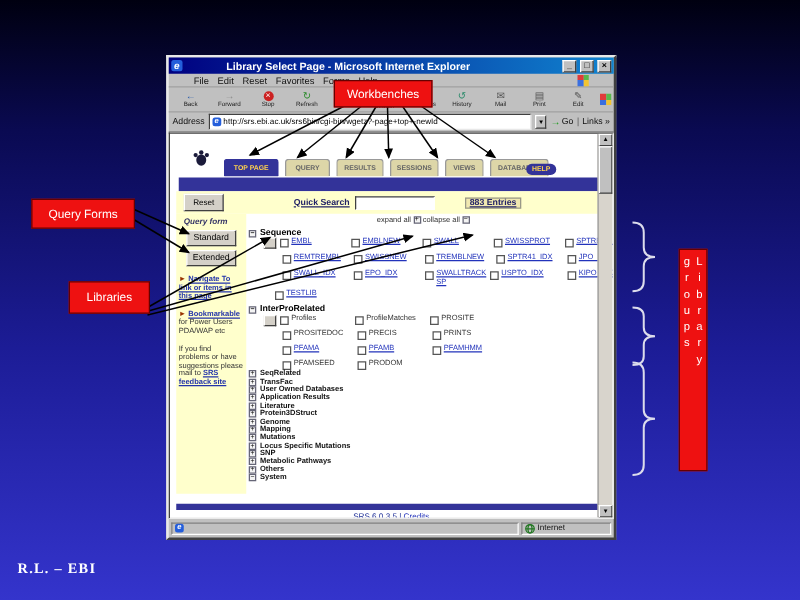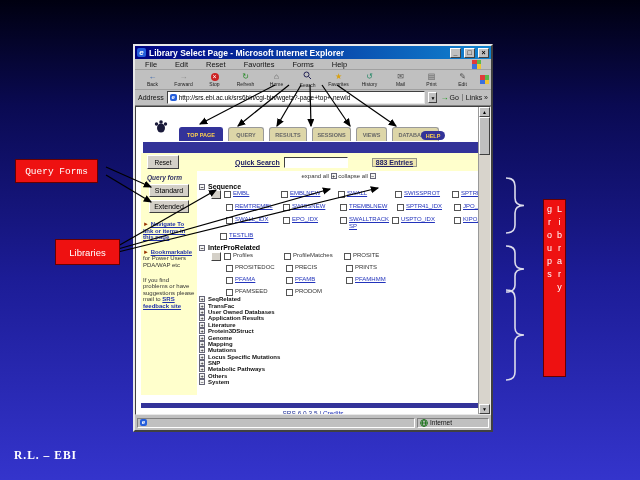--- a/index.html
+++ b/index.html
@@ -3,25 +3,25 @@
 <meta charset="utf-8">
 <style>
   html,body{margin:0;padding:0;}
   .stage{position:relative;width:640px;height:480px;overflow:hidden;
     font-family:"Liberation Sans",sans-serif;
     background:linear-gradient(180deg,#000010 0%,#0a0a52 22%,#1c1c96 58%,#3434cc 100%);}
   
   .win{position:absolute;left:133px;top:44px;width:360px;height:388px;background:#c0c0c0;
     border:2px solid;border-color:#e8e8e8 #404040 #404040 #e8e8e8;display:flex;flex-direction:column;box-sizing:border-box;}
   .titlebar{height:13px;background:linear-gradient(90deg,#000080,#1084d0);display:flex;align-items:center;padding:0 2px;gap:3px;}
-  .titlebar .ttl{color:#fff;font-size:8.5px;font-weight:bold;flex:1;white-space:nowrap;overflow:hidden;}
+  .titlebar .ttl{color:#fff;font-size:8.5px;font-weight:bold;flex:1;white-space:nowrap;overflow:hidden;margin-left:32px;}
   .ie-e{color:#fff;background:#245edb;font-size:8px;font-weight:bold;font-style:italic;width:9px;height:9px;line-height:9px;text-align:center;border-radius:2px;}
   .wbtn{width:11px;height:10px;background:#c0c0c0;border:1px solid;border-color:#fff #404040 #404040 #fff;
     font-size:7px;line-height:8px;text-align:center;color:#000;box-sizing:border-box;font-weight:bold;}
-  .menubar{height:10px;display:flex;align-items:center;gap:18px;padding:0 10px;border-bottom:1px solid #a0a0a0;}
+  .menubar{height:10px;display:flex;align-items:center;gap:7px;padding:0 20px;border-bottom:1px solid #a0a0a0;}
   .menubar span{font-size:7.5px;color:#111;}
   .flag{width:9px;height:9px;display:grid;grid-template-columns:1fr 1fr;margin-left:auto;}
   .flag i{display:block;}
   .toolbar{height:19px;display:flex;align-items:center;padding:0 2px;border-bottom:1px solid #a0a0a0;}
   .tbtn{width:31px;height:18px;display:flex;flex-direction:column;align-items:center;justify-content:center;}
   .tico{font-size:8px;line-height:8px;}
   .tico.stop{color:#fff;background:#cc2222;border-radius:50%;width:8px;height:8px;line-height:8px;text-align:center;font-size:7px;}
   .tlbl{font-size:5px;color:#222;}
   .addrbar{height:15px;display:flex;align-items:center;gap:3px;padding:0 3px;border-bottom:1px solid #808080;}
   .addrlbl{font-size:7px;color:#111;}
@@ -80,22 +80,22 @@
   .sthumb{position:absolute;left:0;top:10px;width:11px;height:38px;background:#c0c0c0;border:1px solid;border-color:#fff #404040 #404040 #fff;box-sizing:border-box;}
   .statusbar{height:13px;display:flex;align-items:center;gap:2px;padding:1px 2px;}
   .spanel{height:10px;border:1px solid;border-color:#808080 #fff #fff #808080;display:flex;align-items:center;gap:2px;padding:0 2px;box-sizing:border-box;}
   .spanel.left{flex:1;}
   .spanel.right{width:72px;}
   .stxt{font-size:6.5px;color:#111;}
   
   .redlbl{position:absolute;background:#ee1111;border:1px solid #660000;color:#fff;
     display:flex;align-items:center;justify-content:center;z-index:60;font-size:9.5px;}
   .lbl-work{left:267px;top:64px;width:77px;height:20px;}
-  .lbl-qf{left:15px;top:159px;width:81px;height:22px;font-family:Liberation Mono, monospace;}
-  .lbl-lib{left:55px;top:239px;width:63px;height:24px;}
+  .lbl-qf{left:25px;top:159px;width:81px;height:22px;}
+  .lbl-lib{left:55px;top:225px;width:63px;height:24px;}
   .lbl-groups{left:543px;top:199px;width:23px;height:178px;writing-mode:vertical-rl;text-orientation:upright;
     letter-spacing:3px;font-size:9px;justify-content:flex-start;padding-top:4px;box-sizing:border-box;}
   .overlay{position:absolute;left:0;top:0;z-index:50;pointer-events:none;}
   .credit{position:absolute;left:14px;top:449px;color:#fff;font-family:"Liberation Serif",serif;
     font-weight:bold;font-size:11.5px;letter-spacing:1px;z-index:60;}
   .pawsvg{left:18px;top:11px;}
 </style>
 </head>
 <body>
 
@@ -490,18 +490,19 @@
       <line x1="118" y1="249" x2="330" y2="189" marker-end="url(#ah)"></line>
       <line x1="118" y1="252" x2="378" y2="188" marker-end="url(#ah)"></line>
     </g>
     <g stroke="#dcdcec" stroke-width="1.6" fill="none">
       <path d="M506,178 Q515,178 515,186 L515,198 Q515,205.5 524,205.5 Q515,205.5 515,213 L515,225 Q515,233 506,233"></path>
       <path d="M506,246 Q515,246 515,253 L515,262 Q515,269 524,269 Q515,269 515,276 L515,285 Q515,292 506,292"></path>
       <path d="M506,290 Q515,290 515,298 L515,328 Q515,335 524,335 Q515,335 515,342 L515,372 Q515,380 506,380"></path>
     </g>
   </svg>
 
+  <div class="redlbl lbl-work">Workbenches</div>
   <div class="redlbl lbl-qf">Query Forms</div>
   <div class="redlbl lbl-lib">Libraries</div>
   <div class="redlbl lbl-groups">Library groups</div>
 
   <div class="credit">R.L. – EBI</div>
 </div>
 
 </body></html>

